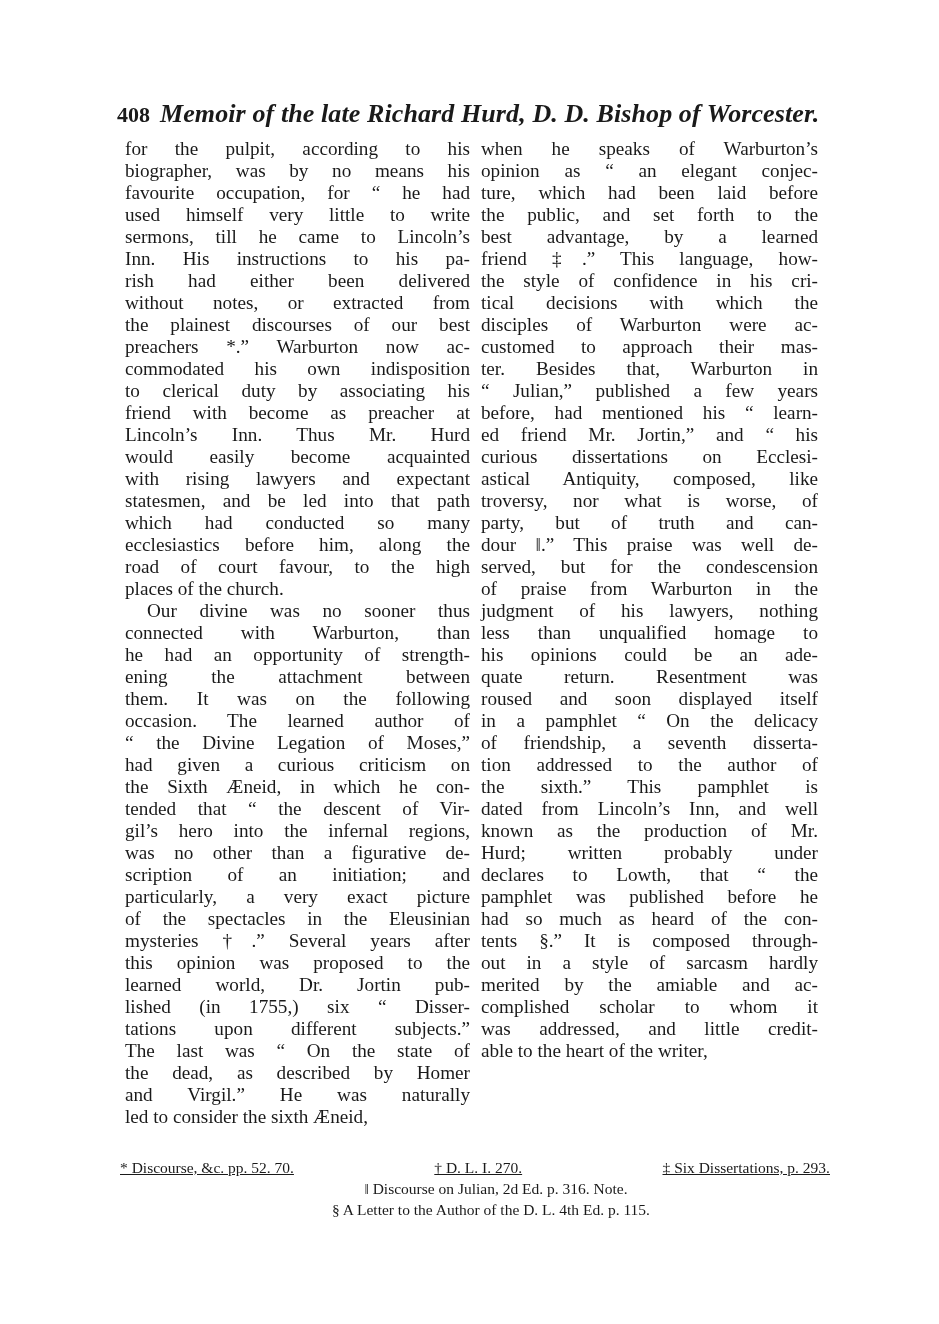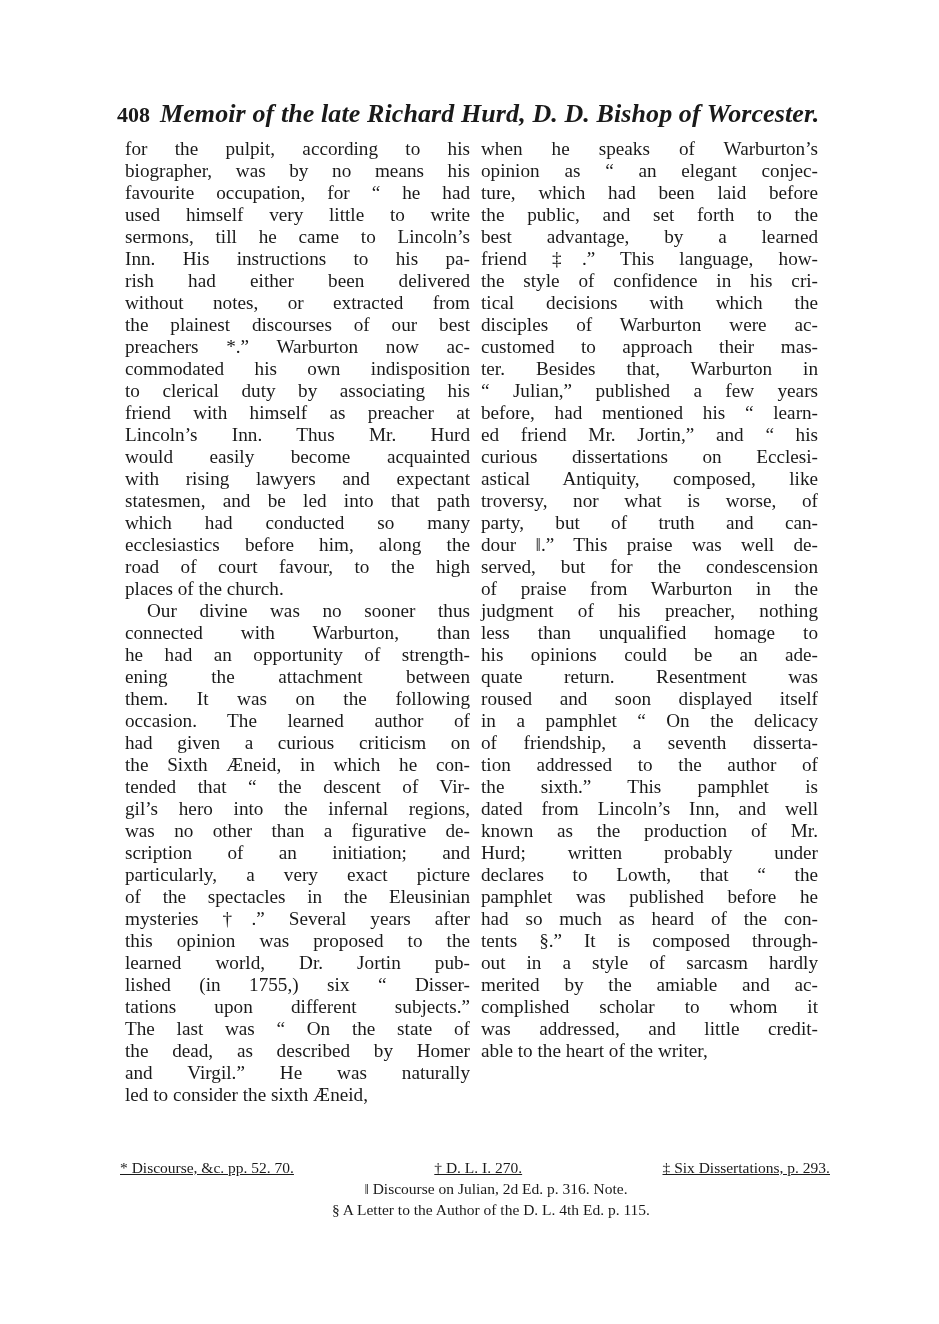--- a/index.html
+++ b/index.html
@@ -37,35 +37,36 @@
       <span class="line">favourite occupation, for “ he had</span>
       <span class="line">used himself very little to write</span>
       <span class="line">sermons, till he came to Lincoln’s</span>
       <span class="line">Inn.   His instructions to his pa-</span>
       <span class="line">rish had either been delivered</span>
       <span class="line">without notes, or extracted from</span>
       <span class="line">the plainest discourses of our best</span>
       <span class="line">preachers *.”  Warburton now ac-</span>
       <span class="line">commodated his own indisposition</span>
       <span class="line">to clerical duty by associating his</span>
-      <span class="line">friend with himself as preacher at</span>
+      <span class="line">friend with become as preacher at</span>
       <span class="line">Lincoln’s Inn.  Thus Mr. Hurd</span>
       <span class="line">would easily become acquainted</span>
       <span class="line">with rising lawyers and expectant</span>
       <span class="line">statesmen, and be led into that path</span>
       <span class="line">which had conducted so many</span>
       <span class="line">ecclesiastics before him, along the</span>
       <span class="line">road of court favour, to the high</span>
       <span class="line last">places of the church.</span>
       <span class="line indent">Our divine was no sooner thus</span>
       <span class="line">connected with Warburton, than</span>
       <span class="line">he had an opportunity of strength-</span>
       <span class="line">ening the attachment between</span>
       <span class="line">them.  It was on the following</span>
       <span class="line">occasion.  The learned author of</span>
+      <span class="line">“ the Divine Legation of Moses,”</span>
       <span class="line">had given a curious criticism on</span>
       <span class="line">the Sixth Æneid, in which he con-</span>
       <span class="line">tended that “ the descent of Vir-</span>
       <span class="line">gil’s hero into the infernal regions,</span>
       <span class="line">was no other than a figurative de-</span>
       <span class="line">scription of an initiation; and</span>
       <span class="line">particularly, a very exact picture</span>
       <span class="line">of the spectacles in the Eleusinian</span>
       <span class="line">mysteries †.”  Several years after</span>
       <span class="line">this opinion was proposed to the</span>
@@ -92,21 +93,21 @@
       <span class="line">“ Julian,” published a few years</span>
       <span class="line">before, had mentioned his “ learn-</span>
       <span class="line">ed friend Mr. Jortin,” and “ his</span>
       <span class="line">curious dissertations on Ecclesi-</span>
       <span class="line">astical Antiquity, composed, like</span>
       <span class="line">troversy, nor what is worse, of</span>
       <span class="line">party, but of truth and can-</span>
       <span class="line">dour ‖.”  This praise was well de-</span>
       <span class="line">served, but for the condescension</span>
       <span class="line">of praise from Warburton in the</span>
-      <span class="line">judgment of his preacher, nothing</span>
+      <span class="line">judgment of his lawyers, nothing</span>
       <span class="line">less than unqualified homage to</span>
       <span class="line">his opinions could be an ade-</span>
       <span class="line">quate return.   Resentment was</span>
       <span class="line">roused and soon displayed itself</span>
       <span class="line">in a pamphlet “ On the delicacy</span>
       <span class="line">of friendship, a seventh disserta-</span>
       <span class="line">tion addressed to the author of</span>
       <span class="line">the sixth.”  This pamphlet is</span>
       <span class="line">dated from Lincoln’s Inn, and well</span>
       <span class="line">known as the production of Mr.</span>

